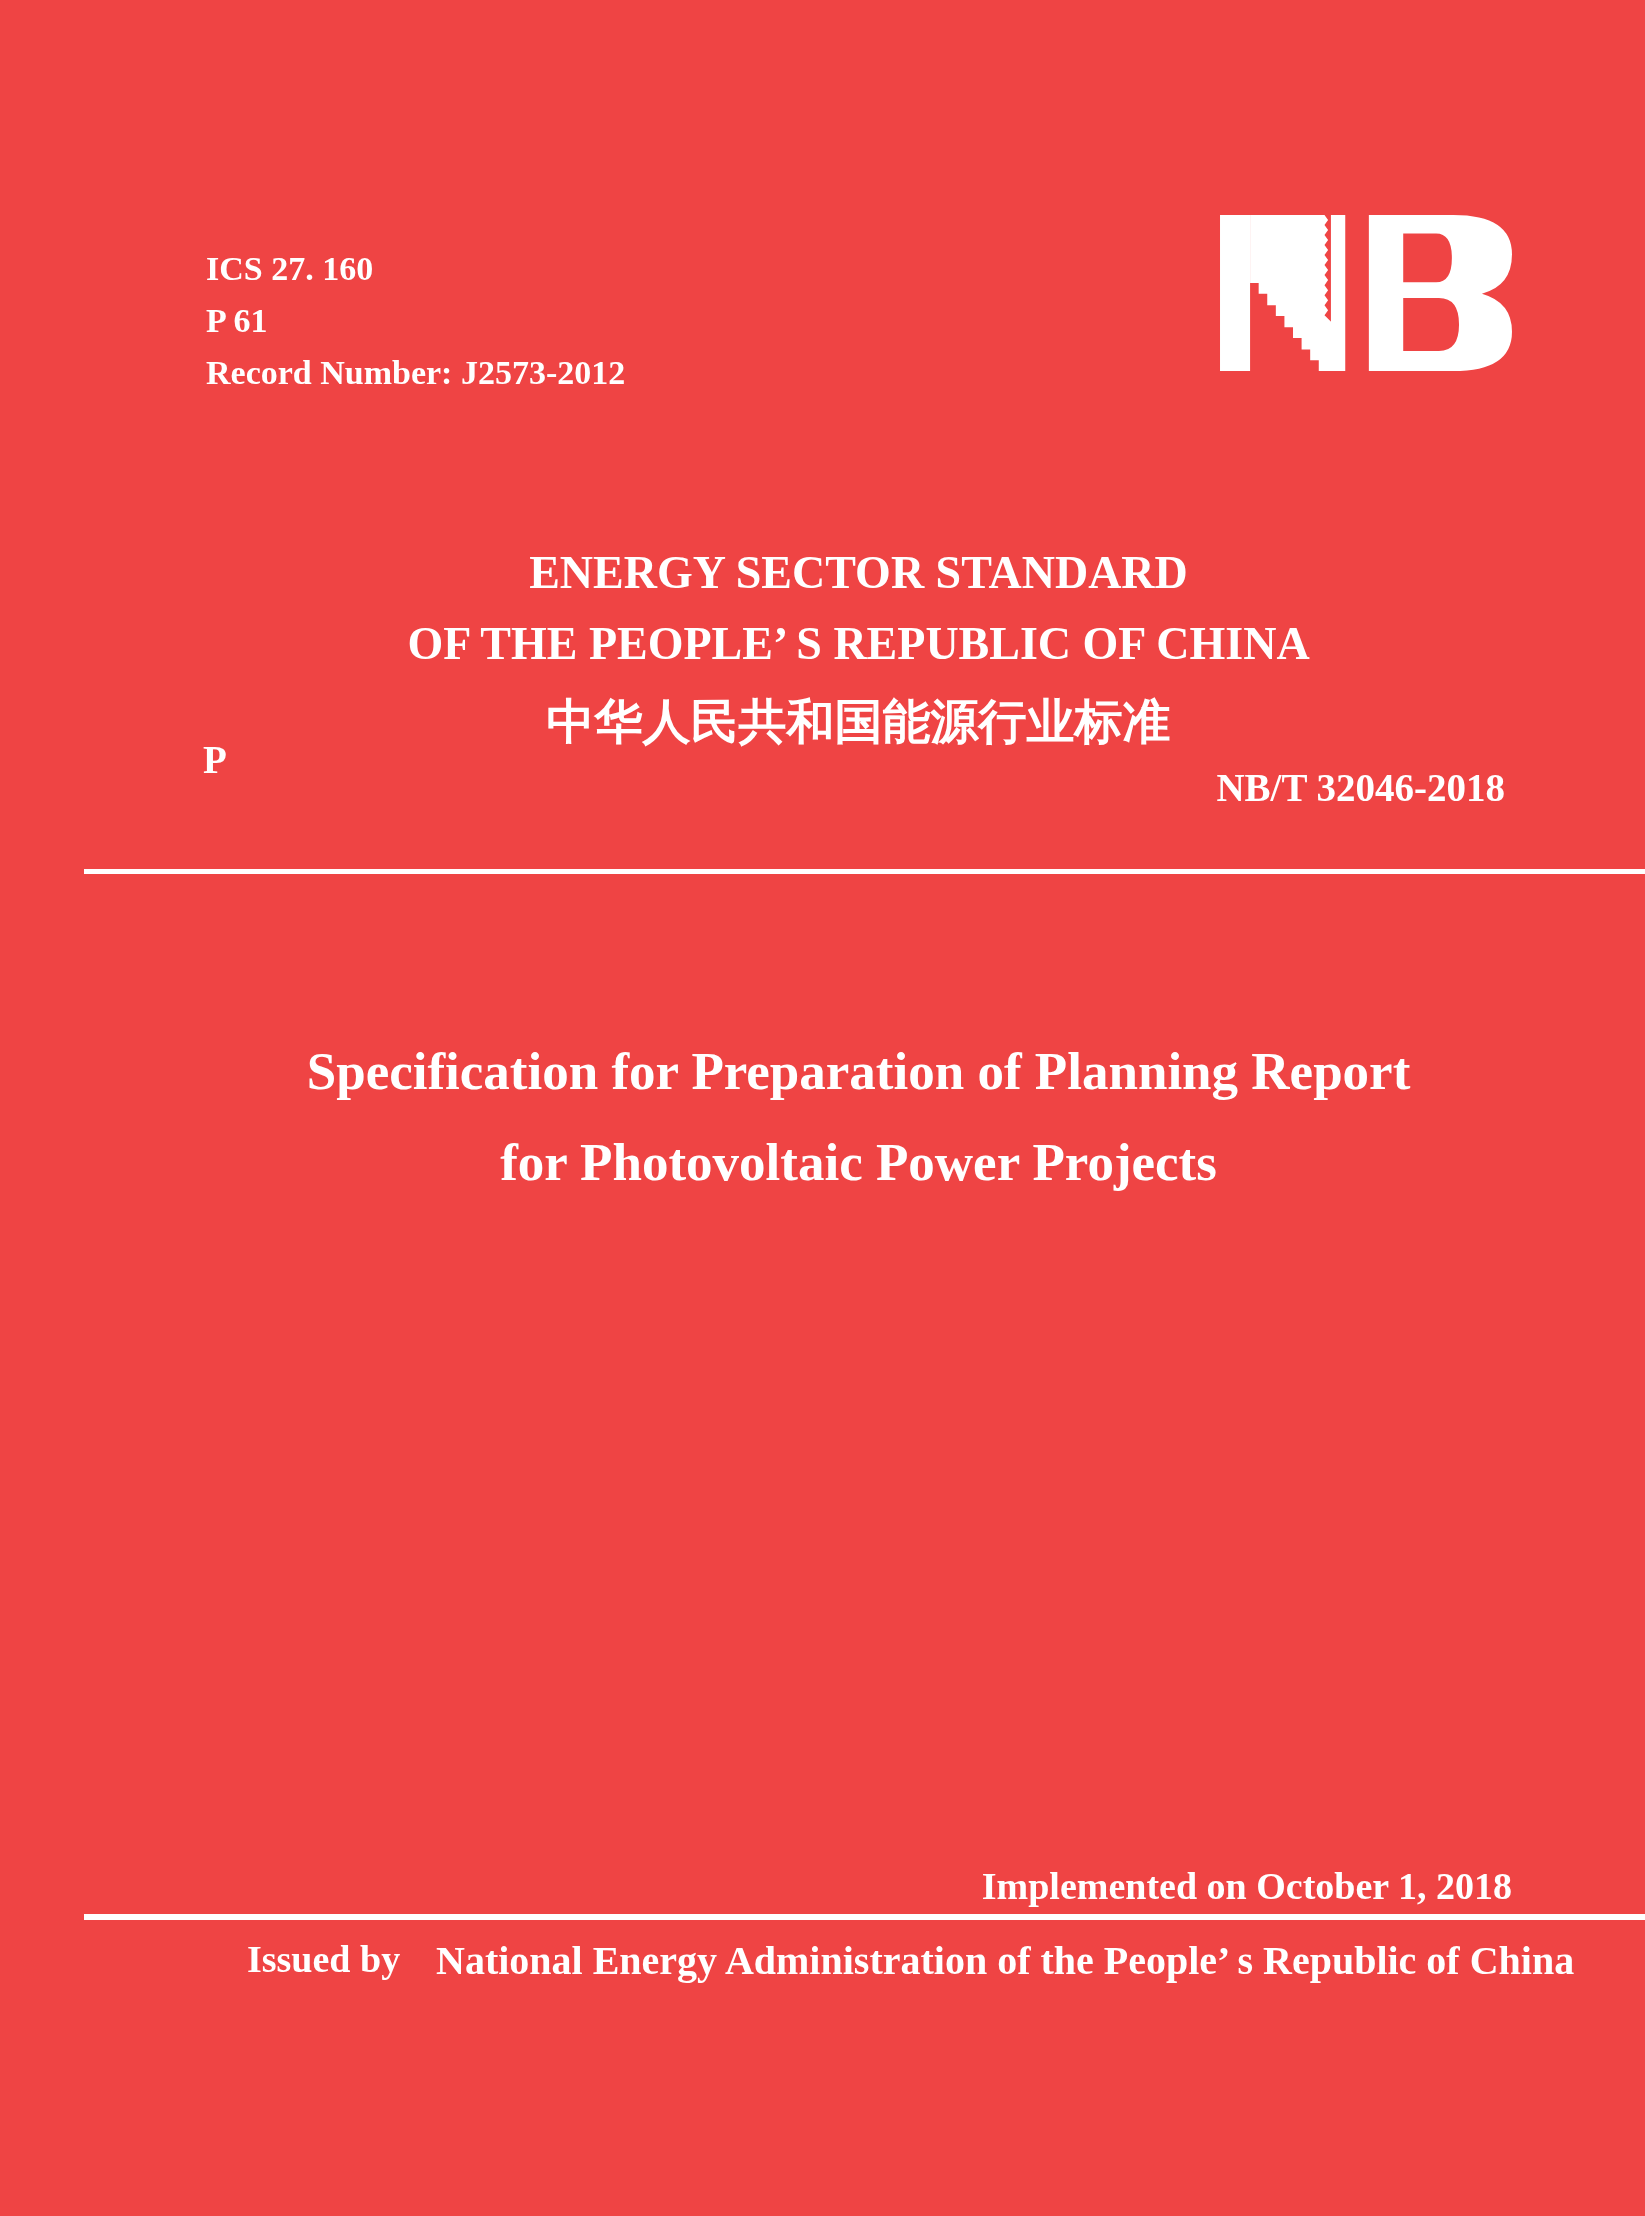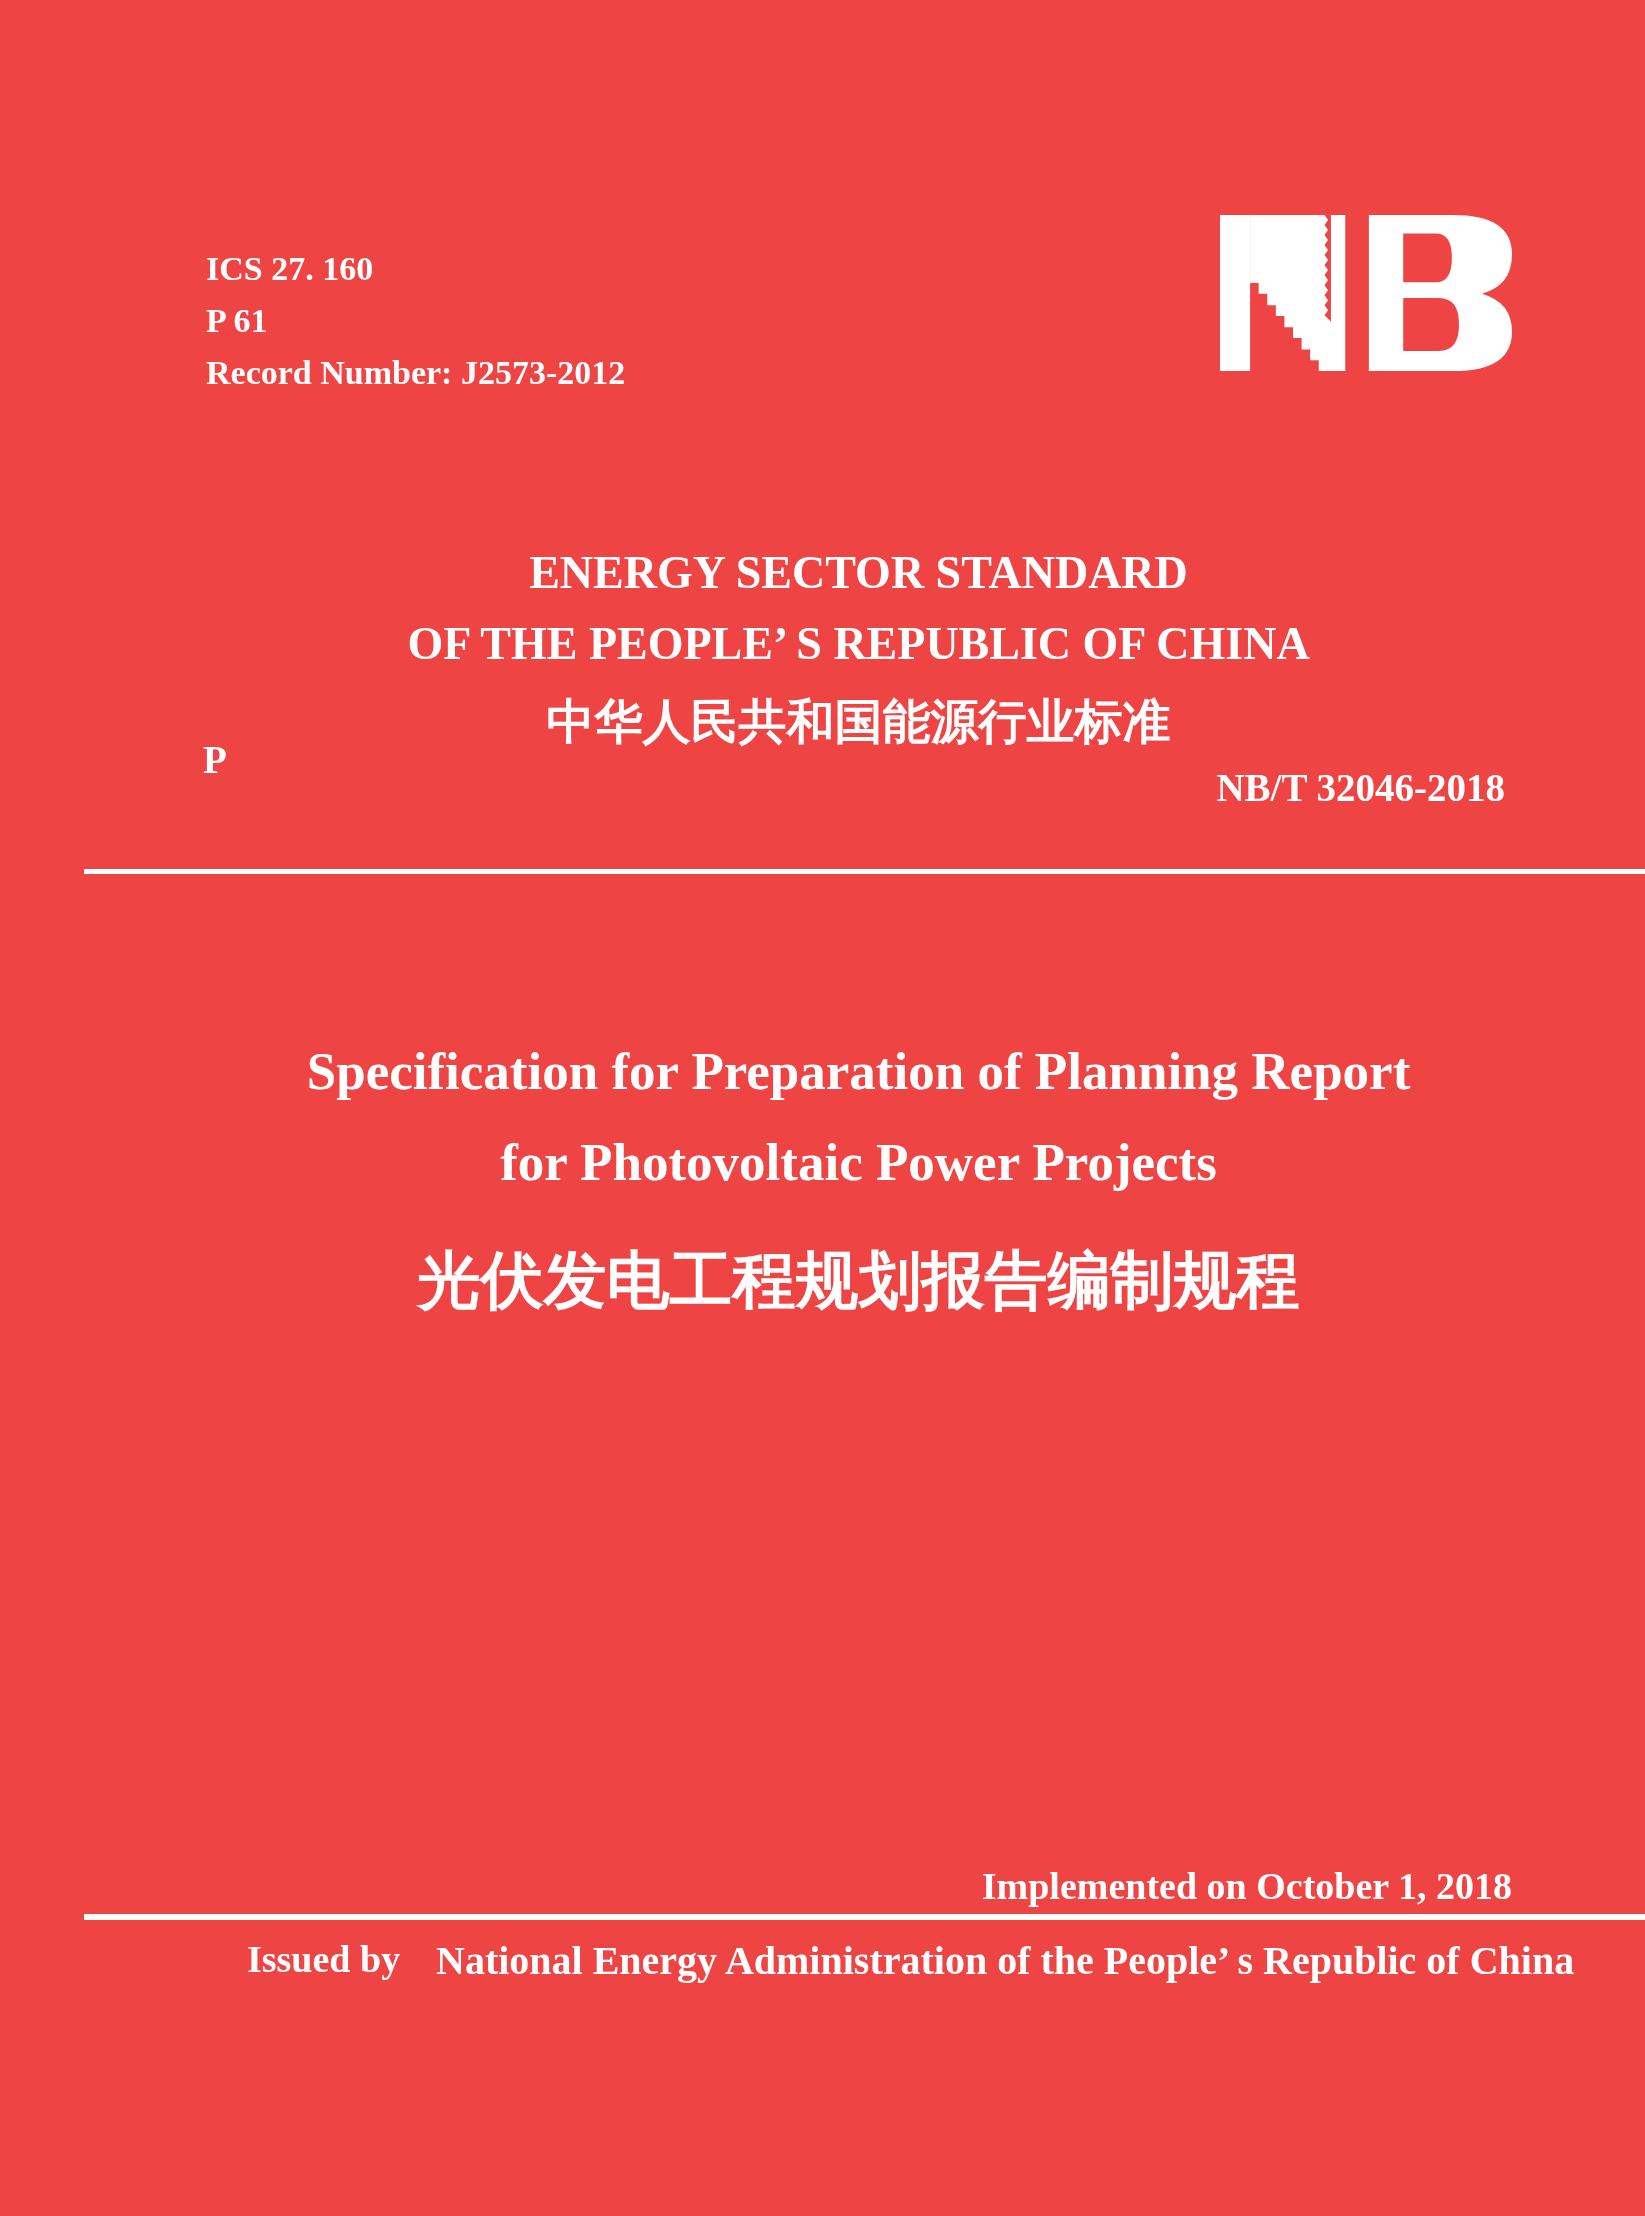--- a/index.html
+++ b/index.html
@@ -140,21 +140,20 @@
   <div class="abs center-line std-en2">OF THE PEOPLE’ S REPUBLIC OF CHINA</div>
   <div class="abs center-line std-zh">中华人民共和国能源行业标准</div>
 
   <div class="abs class-mark">P</div>
   <div class="abs std-code">NB/T 32046-2018</div>
 
   <div class="abs rule rule-1"></div>
 
   <div class="abs center-line title-en2">for Photovoltaic Power Projects</div>
   <div class="abs center-line title-en1">Specification for Preparation of Planning Report</div>
-  <div class="abs center-line title-zh">光伏发电工程规划报告编制规程</div>
 
   <div class="abs date-implemented">Implemented on October 1, 2018</div>
 
   <div class="abs rule rule-2"></div>
 
   <div class="abs issued-by-label">Issued by</div>
   <div class="abs issued-by-value">National Energy Administration of the People’ s Republic of China</div>
 
 </div>
 

